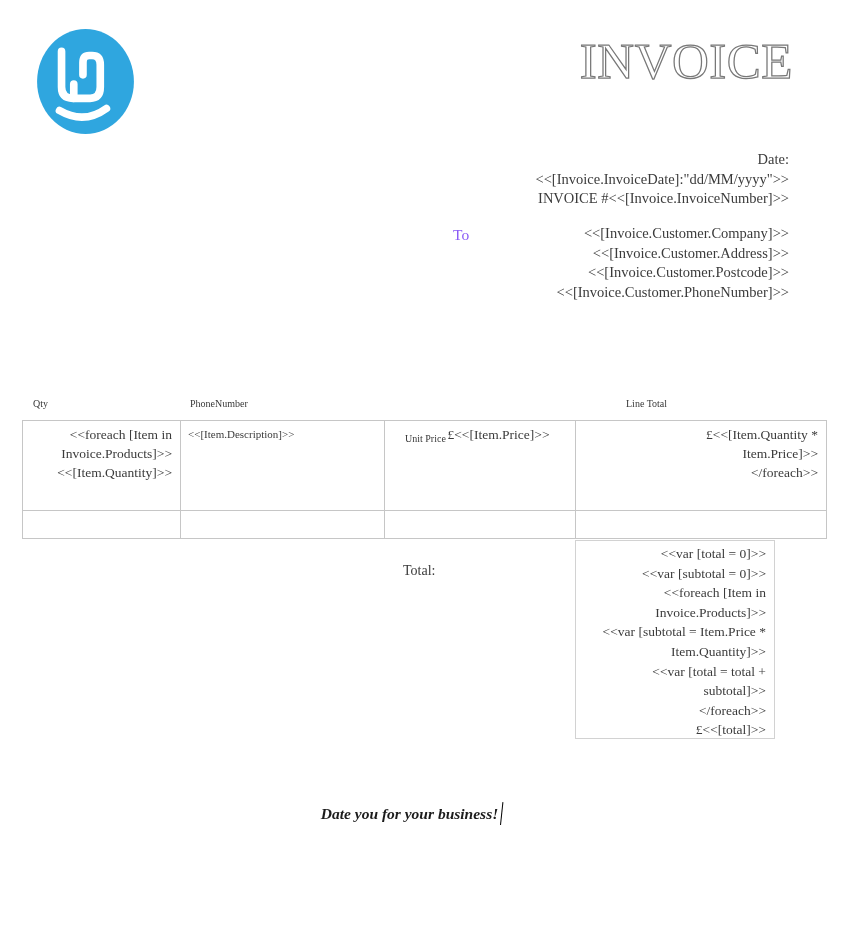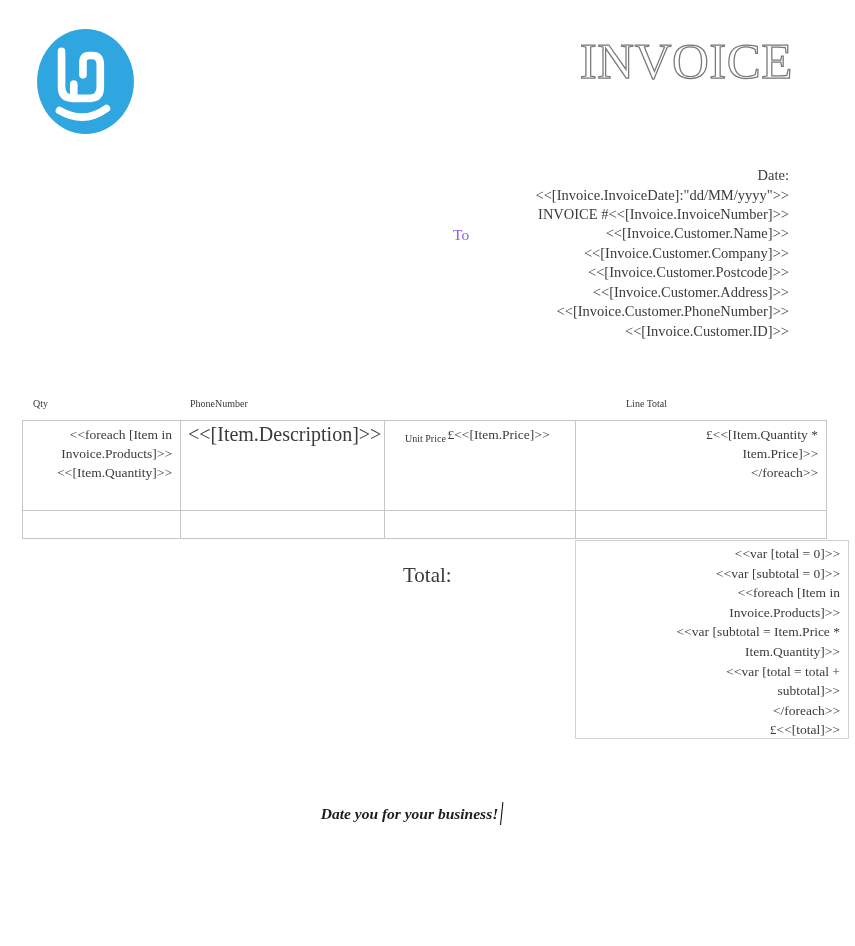--- a/index.html
+++ b/index.html
@@ -14,21 +14,21 @@
     position:absolute;top:36px;right:62px;
     font-size:51px;line-height:1;letter-spacing:.5px;
     color:#6e6e6e;font-weight:400;white-space:nowrap;
   }
   @supports (-webkit-text-stroke: 1px #000){
     .title{color:transparent;-webkit-text-stroke:1.25px #787878;}
   }
   
   .meta-block{
     position:absolute;right:66px;top:150px;text-align:right;
-    font-size:14.5px;line-height:19.5px;white-space:nowrap;margin-top:16px;
+    font-size:14.5px;line-height:19.5px;white-space:nowrap;
   }
   .to-label{position:absolute;left:453px;top:226px;font-size:15.5px;color:#8b5cf6;}
   .customer-block{
     position:absolute;right:66px;top:224px;text-align:right;
     font-size:14.5px;line-height:19.5px;white-space:nowrap;
   }
   
   .col-head{position:absolute;top:398px;font-size:10px;color:#383838;}
   .head-qty{left:33px;}
   .head-desc{left:190px;}
@@ -39,27 +39,27 @@
     position:absolute;left:22px;top:420px;width:804px;
     border-collapse:collapse;table-layout:fixed;
   }
   .items td{
     border:1px solid #c6c6c6;vertical-align:top;
     font-size:13.5px;line-height:19px;padding:4px 8px;box-sizing:border-box;
   }
   .items .r1 td{height:90px;}
   .items .r2 td{height:28px;}
   td.c-qty{width:158px;text-align:right;white-space:pre-line;}
-  td.c-desc{width:204px;text-align:left;font-size:20px;padding-left:7px;}
+  td.c-desc{width:204px;text-align:left;font-size:11px;padding-left:7px;}
   td.c-unit{width:191px;text-align:center;padding-left:45px;}
   td.c-lt{width:251px;text-align:right;white-space:pre-line;}
   
-  .total-label{position:absolute;left:403px;top:563px;font-size:21px;}
+  .total-label{position:absolute;left:403px;top:563px;font-size:14px;}
   .total-box{
-    position:absolute;left:575px;top:540px;width:274px;height:199px;
+    position:absolute;left:575px;top:540px;width:200px;height:199px;
     border:1px solid #d2d2d2;box-sizing:border-box;
     text-align:right;padding:3px 8px;
     font-size:13.5px;line-height:19.6px;white-space:pre-line;
   }
   
   .thanks{
     position:absolute;left:0;top:804px;width:855px;text-align:center;
     transform:translateX(-16px);
     font-size:15.5px;font-weight:bold;font-style:italic;color:#1c1c1c;
   }
@@ -83,26 +83,24 @@
   <div class="title">INVOICE</div>
 
   <div class="meta-block">
     <div>Date:</div>
     <div>&lt;&lt;[Invoice.InvoiceDate]:"dd/MM/yyyy"&gt;&gt;</div>
     <div>INVOICE #&lt;&lt;[Invoice.InvoiceNumber]&gt;&gt;</div>
   </div>
 
   <div class="to-label">To</div>
   <div class="customer-block">
-    <div>&lt;&lt;[Invoice.Customer.Name]&gt;&gt;</div>
     <div>&lt;&lt;[Invoice.Customer.Company]&gt;&gt;</div>
+    <div>&lt;&lt;[Invoice.Customer.Address]&gt;&gt;</div>
     <div>&lt;&lt;[Invoice.Customer.Postcode]&gt;&gt;</div>
-    <div>&lt;&lt;[Invoice.Customer.Address]&gt;&gt;</div>
     <div>&lt;&lt;[Invoice.Customer.PhoneNumber]&gt;&gt;</div>
-    <div>&lt;&lt;[Invoice.Customer.ID]&gt;&gt;</div>
   </div>
 
   <div class="col-head head-qty">Qty</div>
   <div class="col-head head-desc">PhoneNumber</div>
   <div class="col-head head-unit">Unit Price</div>
   <div class="col-head head-total">Line Total</div>
 
   <table class="items">
     <tbody>
         <tr class="r1">

